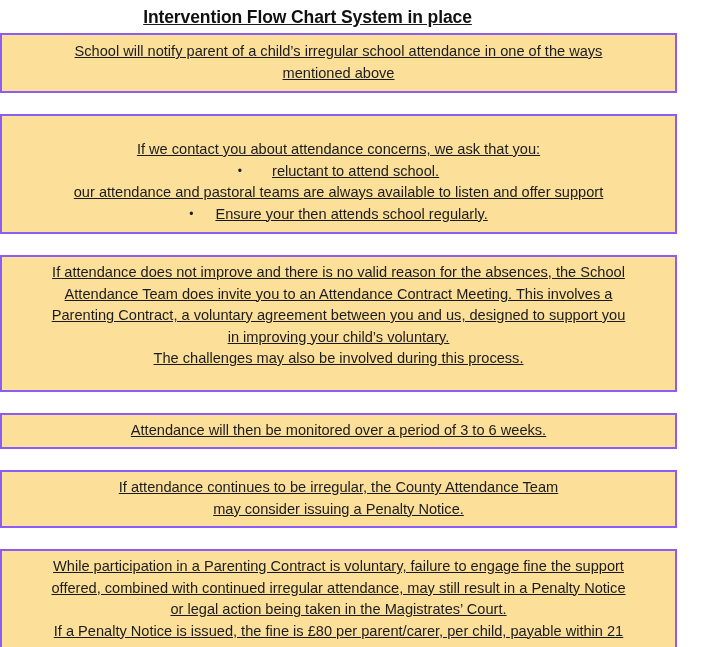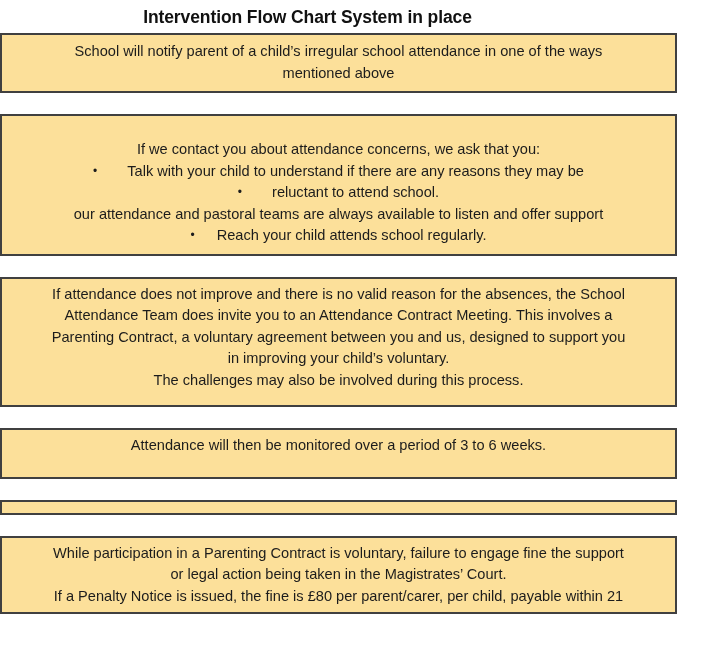--- a/index.html
+++ b/index.html
@@ -12,40 +12,41 @@
     height: 647px;
     font-family: "Liberation Sans", sans-serif;
     color: #1a1a1a;
     overflow: hidden;
   }
   .page {
     position: relative;
     width: 615px;
     height: 647px;
     box-sizing: border-box;
+    text-decoration: underline;
   }
   .doc-title {
     text-align: center;
     font-size: 17.5px;
     font-weight: bold;
     color: #111111;
     letter-spacing: -0.1px;
     margin: 0;
     padding-top: 7px;
     padding-bottom: 5px;
     line-height: 1.2;
   }
   .flow {
     width: 677px;
     margin: 0 auto;
   }
   .flow-box {
     box-sizing: border-box;
     background: #FCE09A;
-    border: 2px solid #404040;
+    border: 2px solid #8b5cf6;
     text-align: center;
     padding: 5px 7px 6px 7px;
     margin-bottom: 21px;
   }
   .flow-box .line {
     display: block;
     font-size: 14.6px;
     line-height: 21.5px;
     color: #1c1c1c;
     white-space: nowrap;
@@ -61,63 +62,65 @@
     display: inline-block;
     font-size: 12px;
     vertical-align: 1px;
     margin-right: 30px;
   }
   .bullet-glyph.tight {
     margin-right: 22px;
   }
   .box-1 { padding-top: 6px; padding-bottom: 7px; }
   .box-2 { padding-top: 23px; padding-bottom: 7px; }
-  .box-3 { padding-top: 5px; padding-bottom: 14px; }
-  .box-4 { padding-top: 5px; padding-bottom: 20px; text-align: center; }
+  .box-3 { padding-top: 5px; padding-bottom: 20px; }
+  .box-4 { padding-top: 5px; padding-bottom: 6px; text-align: center; }
   .box-5 { padding-top: 5px; padding-bottom: 6px; }
   .box-6 { padding-top: 5px; padding-bottom: 5px; margin-bottom: 0; }
 </style>
 </head>
 <body>
 
 <div class="page">
 
   <h1 class="doc-title">Intervention Flow Chart System in place</h1>
 
   <div class="flow">
 
     <div class="flow-box box-1">
       <span class="line">School will notify parent of a child’s irregular school attendance in one of the ways</span>
       <span class="line">mentioned above</span>
     </div>
 
     <div class="flow-box box-2">
       <span class="line">If we contact you about attendance concerns, we ask that you:</span>
-      <span class="bullet-line"><span class="bullet-glyph">•</span><span>Talk with your child to understand if there are any reasons they may be</span></span>
       <span class="bullet-line"><span class="bullet-glyph">•</span><span>reluctant to attend school.</span></span>
       <span class="bullet-line">our attendance and pastoral teams are always available to listen and offer support</span>
-      <span class="bullet-line"><span class="bullet-glyph tight">•</span><span>Reach your child attends school regularly.</span></span>
+      <span class="bullet-line"><span class="bullet-glyph tight">•</span><span>Ensure your then attends school regularly.</span></span>
     </div>
 
     <div class="flow-box box-3">
       <span class="line">If attendance does not improve and there is no valid reason for the absences, the School</span>
       <span class="line">Attendance Team does invite you to an Attendance Contract Meeting. This involves a</span>
       <span class="line">Parenting Contract, a voluntary agreement between you and us, designed to support you</span>
       <span class="line">in improving your child’s voluntary.</span>
       <span class="line">The challenges may also be involved during this process.</span>
     </div>
 
     <div class="flow-box box-4">
       <span class="line">Attendance will then be monitored over a period of 3 to 6 weeks.</span>
     </div>
 
     <div class="flow-box box-5">
+      <span class="line">If attendance continues to be irregular, the County Attendance Team</span>
+      <span class="line">may consider issuing a Penalty Notice.</span>
     </div>
 
     <div class="flow-box box-6">
       <span class="line">While participation in a Parenting Contract is voluntary, failure to engage fine the support</span>
+      <span class="line">offered, combined with continued irregular attendance, may still result in a Penalty Notice</span>
       <span class="line">or legal action being taken in the Magistrates’ Court.</span>
       <span class="line">If a Penalty Notice is issued, the fine is £80 per parent/carer, per child, payable within 21</span>
 
     </div>
 
   </div>
 </div>
 
 </body></html>

